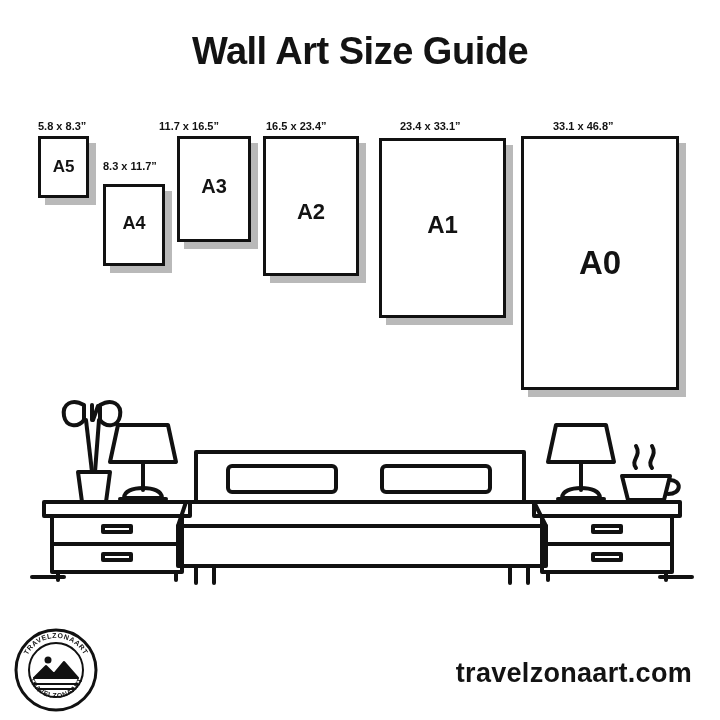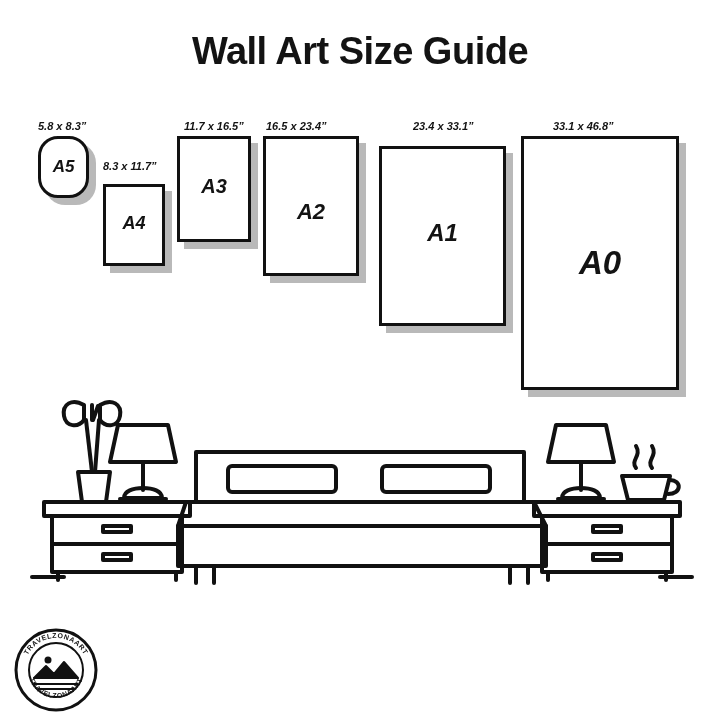--- a/index.html
+++ b/index.html
@@ -34,21 +34,20 @@
     color: #131313;
   }
 
   
   .sizes {
     position: absolute;
     left: 0;
     top: 110px;
     width: 720px;
     height: 290px;
-    font-style: italic;
   }
   .size-item {
     position: absolute;
   }
   .size-label {
     position: absolute;
     font-size: 11px;
     font-weight: bold;
     color: #131313;
     white-space: nowrap;
@@ -113,49 +112,49 @@
 <body>
 
 <div id="root">
 
   <div class="title">Wall Art Size Guide</div>
 
   <div class="sizes">
 
     <div class="size-item">
       <div class="size-label" style="left:38px; top:10px;">5.8 x 8.3”</div>
-      <div class="frame" style="left:38px; top:26px; width:51px; height:62px;border-radius:20px;">
+      <div class="frame" style="left:38px; top:26px; width:51px; height:62px;">
         <div class="fname" style="top:18px; font-size:17px;">A5</div>
       </div>
     </div>
 
     <div class="size-item">
       <div class="size-label" style="left:103px; top:10px;margin-top:40px;">8.3 x 11.7”</div>
       <div class="frame" style="left:103px; top:26px; width:62px; height:82px;margin-top:48px;">
         <div class="fname" style="top:26px; font-size:18px;">A4</div>
       </div>
     </div>
 
     <div class="size-item">
-      <div class="size-label" style="left:184px; top:10px;">11.7 x 16.5”</div>
+      <div class="size-label" style="left:159px; top:10px;">11.7 x 16.5”</div>
       <div class="frame" style="left:177px; top:26px; width:74px; height:106px;padding-left:18px;">
         <div class="fname" style="top:36px; font-size:20px;">A3</div>
       </div>
     </div>
 
     <div class="size-item">
       <div class="size-label" style="left:266px; top:10px;text-align:right;">16.5 x 23.4”</div>
       <div class="frame" style="left:263px; top:26px; width:96px; height:140px;">
         <div class="fname" style="top:60px; font-size:22px;">A2</div>
       </div>
     </div>
 
     <div class="size-item">
-      <div class="size-label" style="left:413px; top:10px;">23.4 x 33.1”</div>
-      <div class="frame" style="left:379px; top:36px; width:127px; height:180px;">
+      <div class="size-label" style="left:400px; top:10px;">23.4 x 33.1”</div>
+      <div class="frame" style="left:379px; top:28px; width:127px; height:180px;">
         <div class="fname" style="top:70px; font-size:24px;">A1</div>
       </div>
     </div>
 
     <div class="size-item">
       <div class="size-label" style="left:553px; top:10px;">33.1 x 46.8”</div>
       <div class="frame" style="left:521px; top:26px; width:158px; height:254px;">
         <div class="fname" style="top:105px; font-size:33px;">A0</div>
       </div>
     </div>
@@ -255,15 +254,16 @@
         </g>
         <text class="logo-ring-text">
           <textPath href="#arcTop" startOffset="50%" text-anchor="middle">TRAVELZONAART</textPath>
         </text>
         <text class="logo-ring-text">
           <textPath href="#arcBot" startOffset="50%" text-anchor="middle">TRAVELZONAART</textPath>
         </text>
       </svg>
     </div>
 
+    <div class="brand-url">travelzonaart.com</div>
   </div>
 
 </div>
 
 </body></html>

